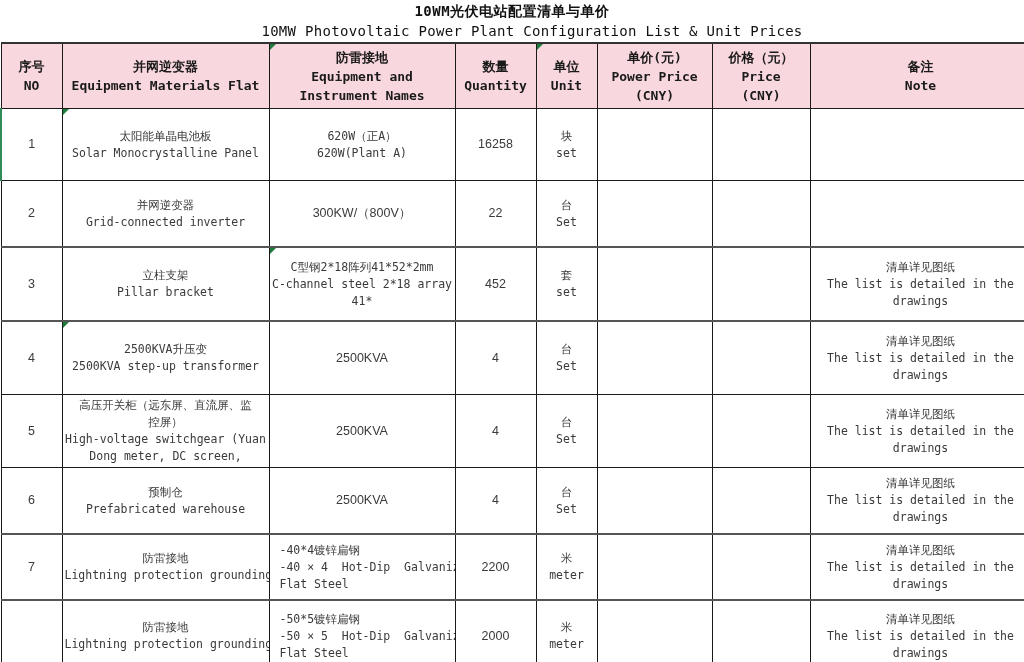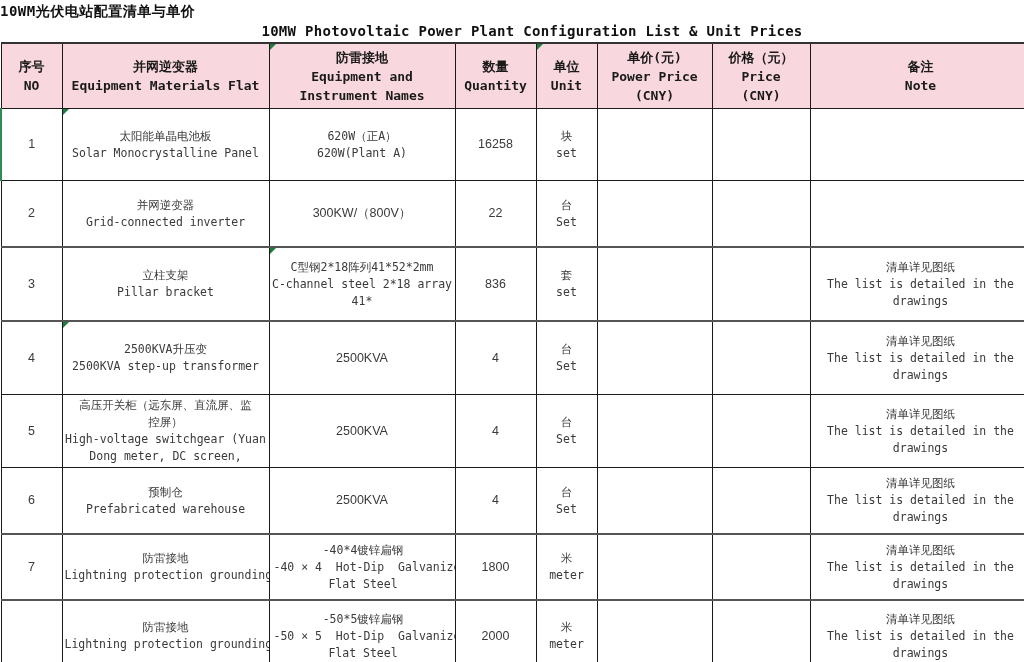--- a/index.html
+++ b/index.html
@@ -2,27 +2,27 @@
 <html><head>
 <meta charset="utf-8">
 <style>
   html, body { margin: 0; padding: 0; background: #ffffff; }
   body {
     width: 1024px; height: 662px; overflow: hidden; position: relative;
     font-family: "DejaVu Sans Mono", "Liberation Mono", monospace;
     color: #333;
   }
   .title1 {
-    position: absolute; left: 0; top: 3px; width: 1024px; 
+    position: absolute; left: 0; top: 3px; width: 1024px; text-align: center;
     font-size: 14px; font-weight: bold; color: #111; letter-spacing: 0.5px;
     font-family: "DejaVu Sans Mono", monospace;
   }
   .title2 {
     position: absolute; left: 0; top: 23px; width: 1024px; text-align: center;
-    font-size: 14px; font-weight: bold; color: #111; letter-spacing: 0.3px;
+    font-size: 14px; font-weight: normal; color: #111; letter-spacing: 0.3px;
     font-family: "DejaVu Sans Mono", monospace;
     padding-left: 40px; box-sizing: border-box;
   }
   table {
     position: absolute; left: 0; top: 42px;
     border-collapse: collapse; table-layout: fixed; width: 1030px;
   }
   td, th {
     border: 1.5px solid #1a1a1a; text-align: center; vertical-align: middle;
     padding: 0 2px; overflow: hidden;
@@ -45,21 +45,21 @@
   .r6 td { height: 65px; }
   .r7 td { height: 64px; }
   .r8 td { height: 70px; }
   .thick-top td { border-top: 2.5px solid #555; }
   .sel-left { border-left: 2px solid #2e8b57 !important; }
   .corner { position: relative; }
   .corner::before {
     content: ""; position: absolute; left: 0; top: 0;
     border-top: 6px solid #1e7d3c; border-right: 6px solid transparent;
   }
-  .left-align { text-align: center; padding-left: 4px; }
+  .left-align { text-align: left; padding-left: 10px; }
   .line { display: block; }
 </style>
 </head>
 <body>
 
 <div class="title1">10WM光伏电站配置清单与单价</div>
 <div class="title2">10MW Photovoltaic Power Plant Configuration List &amp; Unit Prices</div>
 
 <table>
   <colgroup>
@@ -153,21 +153,21 @@
       <td class="num">3</td>
       <td>
         <span class="line">立柱支架</span>
         <span class="line">Pillar bracket</span>
       </td>
       <td class="corner">
         <span class="line">C型钢2*18阵列41*52*2mm</span>
         <span class="line">C-channel steel 2*18 array</span>
         <span class="line">41*</span>
       </td>
-      <td class="num">836</td>
+      <td class="num">452</td>
       <td>
         <span class="line">套</span>
         <span class="line">set</span>
       </td>
       <td></td>
       <td></td>
       <td>
         <span class="line">清单详见图纸</span>
         <span class="line">The list is detailed in the</span>
         <span class="line">drawings</span>
@@ -243,21 +243,21 @@
       <td class="num">7</td>
       <td>
         <span class="line">防雷接地</span>
         <span class="line" style="white-space:nowrap">Lightning protection grounding</span>
       </td>
       <td class="left-align">
         <span class="line">-40*4镀锌扁钢</span>
         <span class="line" style="white-space:pre">-40 × 4  Hot-Dip  Galvanized</span>
         <span class="line">Flat Steel</span>
       </td>
-      <td class="num">1800</td>
+      <td class="num">2200</td>
       <td>
         <span class="line">米</span>
         <span class="line">meter</span>
       </td>
       <td></td>
       <td></td>
       <td>
         <span class="line">清单详见图纸</span>
         <span class="line">The list is detailed in the</span>
         <span class="line">drawings</span>

